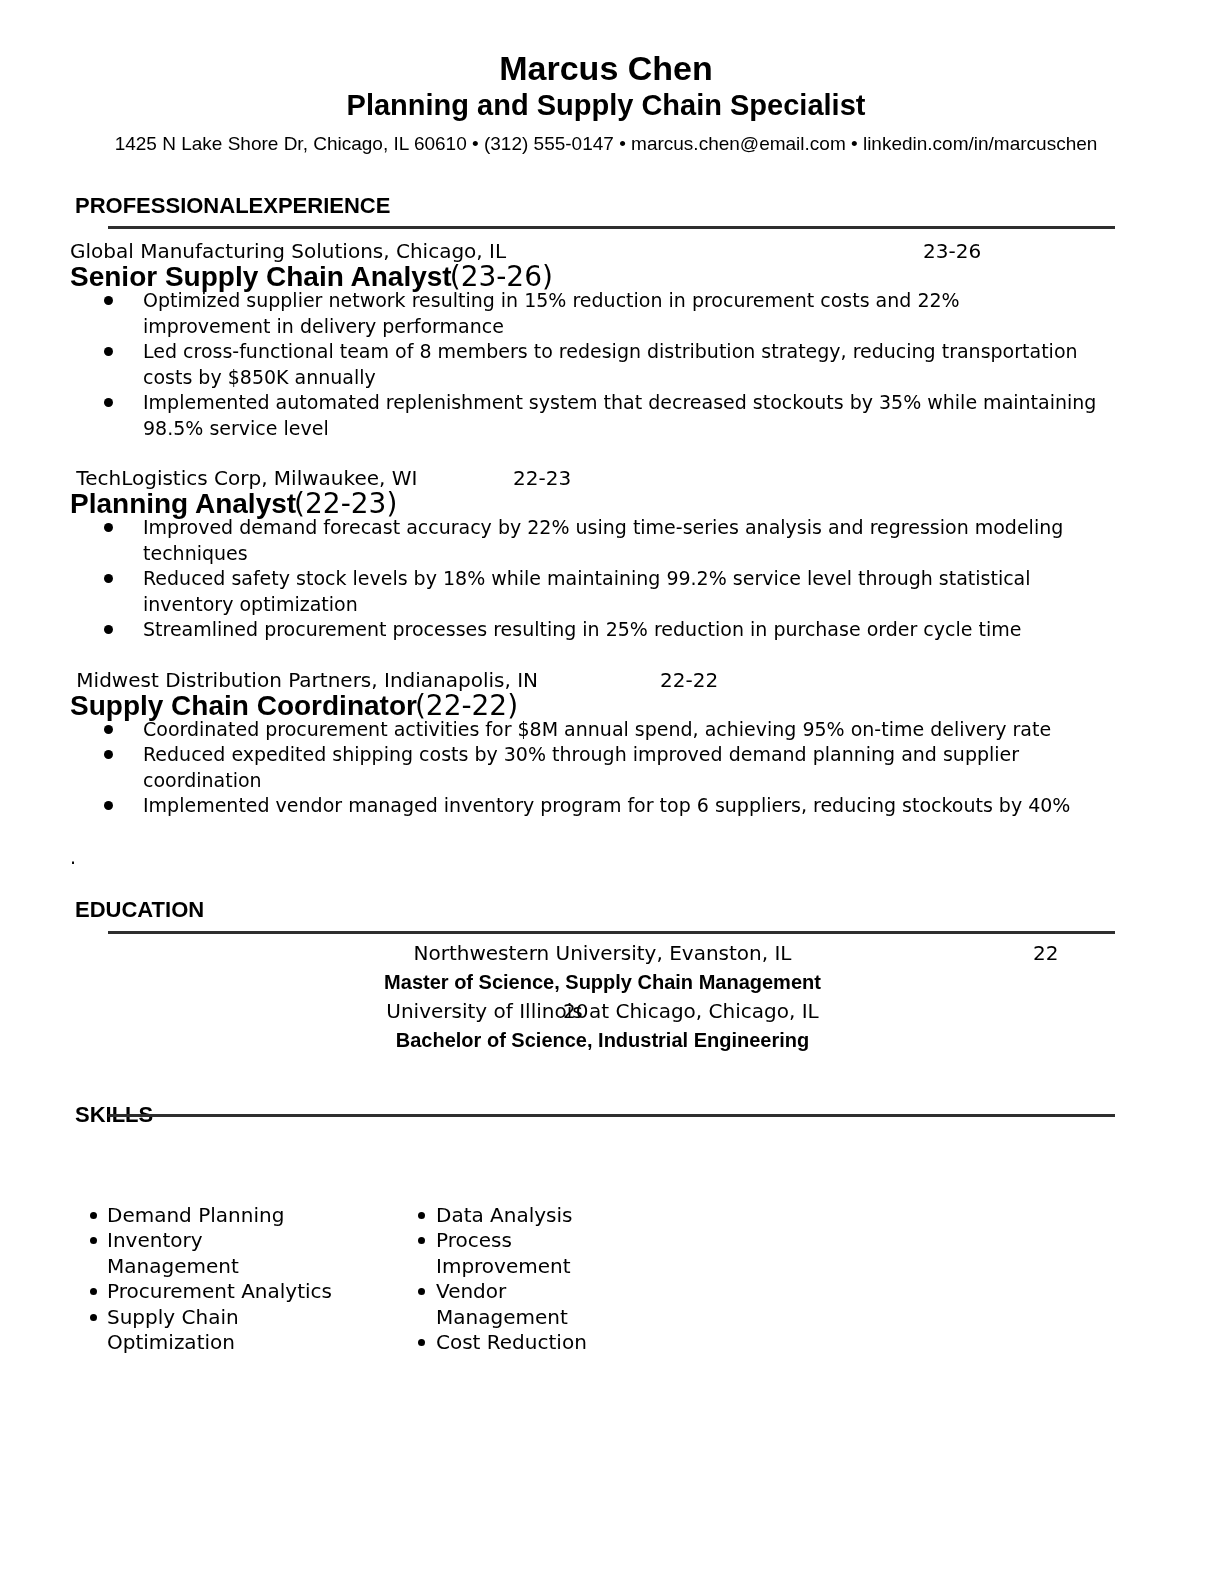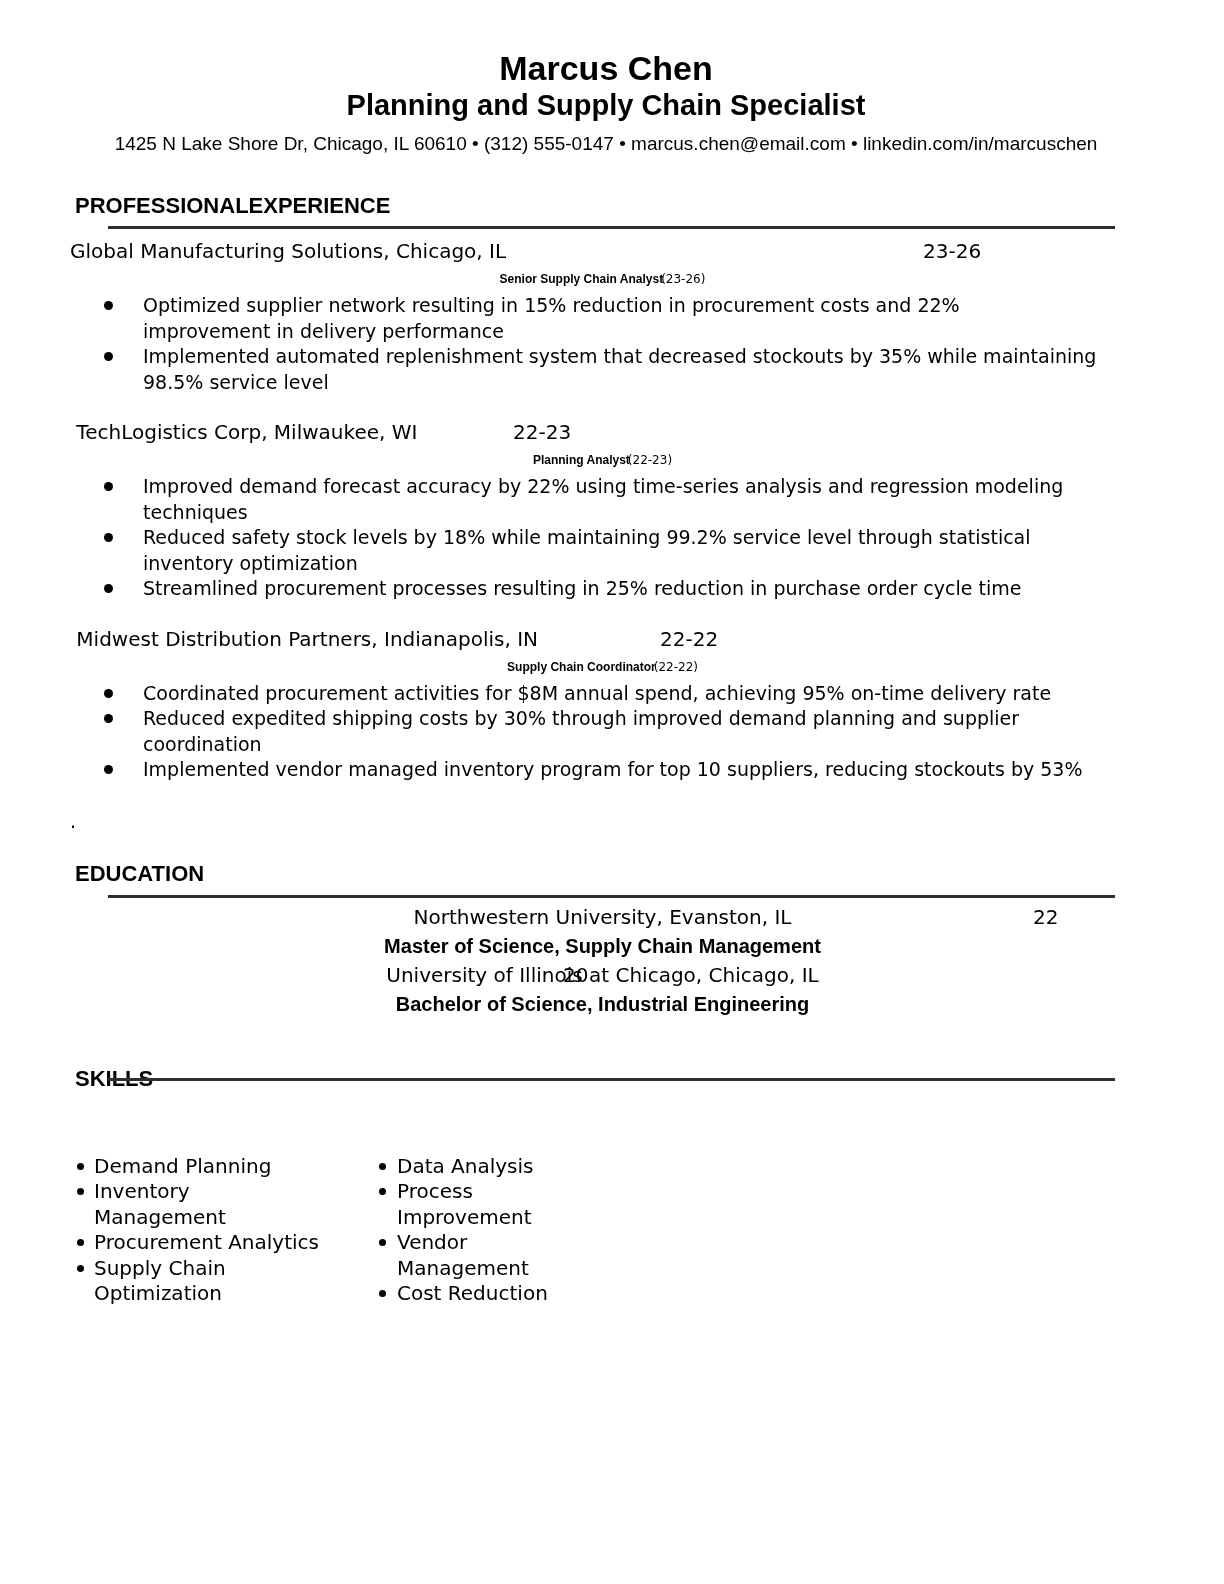--- a/index.html
+++ b/index.html
@@ -78,23 +78,22 @@
     white-space: pre;
   }
   .job-date {
     position: absolute;
     top: 0;
   }
   .job--0 .job-date { left: 853px; }
   .job--1 .job-date { left: 443px; }
   .job--2 .job-date { left: 590px; }
   .job-title-row {
-    font-size: 12px;
-    line-height: 27px;
-    text-align: center;
+    font-size: 28px;
+    line-height: 22px;
   }
   .job-title {
     font-family: "Liberation Sans", sans-serif;
     font-weight: bold;
   }
   .job-title-dates { margin-left: -2px; }
 
   ul.bullets {
     list-style: none;
     margin: 0;
@@ -142,21 +141,21 @@
     font-weight: bold;
   }
 
   
   .skills-cols {
     display: flex;
     margin-top: 59px;
   }
   ul.skills-col {
     list-style: none;
-    margin: 3px;
+    margin: 16px;
     padding: 0;
   }
   .skills-col--1 { width: 298px; }
   .skills-col--2 { margin-top: -3px; }
   .skills-col li {
     position: relative;
     padding-left: 21px;
     font-size: 20px;
     line-height: 25.5px;
     white-space: pre-line;
@@ -188,20 +187,22 @@
   <section>
     <h2 class="section-heading heading-experience"><span>PROFESSIONAL</span><span>EXPERIENCE</span></h2>
     <div class="rule rule--experience"></div>
 
     <article class="job job--0 job--first">
       <div class="job-company-row"><span class="job-company">Global Manufacturing Solutions, Chicago, IL</span><span class="job-date">23-26</span></div>
       <div class="job-title-row"><span class="job-title">Senior Supply Chain Analyst</span><span class="job-title-dates">(23-26)</span></div>
       <ul class="bullets">
         <li>Optimized supplier network resulting in 15% reduction in procurement costs and 22%
 improvement in delivery performance</li>
+        <li>Led cross-functional team of 8 members to redesign distribution strategy, reducing transportation
+costs by $850K annually</li>
         <li>Implemented automated replenishment system that decreased stockouts by 35% while maintaining
 98.5% service level</li>
       </ul>
     </article>
 
     <article class="job job--1">
       <div class="job-company-row"><span class="job-company"> TechLogistics Corp, Milwaukee, WI</span><span class="job-date">22-23</span></div>
       <div class="job-title-row"><span class="job-title">Planning Analyst</span><span class="job-title-dates">(22-23)</span></div>
       <ul class="bullets">
         <li>Improved demand forecast accuracy by 22% using time-series analysis and regression modeling
@@ -212,21 +213,21 @@
       </ul>
     </article>
 
     <article class="job job--2">
       <div class="job-company-row"><span class="job-company"> Midwest Distribution Partners, Indianapolis, IN</span><span class="job-date">22-22</span></div>
       <div class="job-title-row"><span class="job-title">Supply Chain Coordinator</span><span class="job-title-dates">(22-22)</span></div>
       <ul class="bullets">
         <li>Coordinated procurement activities for $8M annual spend, achieving 95% on-time delivery rate</li>
         <li>Reduced expedited shipping costs by 30% through improved demand planning and supplier
 coordination</li>
-        <li>Implemented vendor managed inventory program for top 10 suppliers, reducing stockouts by 53%</li>
+        <li>Implemented vendor managed inventory program for top 6 suppliers, reducing stockouts by 40%</li>
       </ul>
     </article>
 
     <div class="stray-period">.</div>
   </section>
 
   <section>
     <h2 class="section-heading heading-education">EDUCATION</h2>
     <div class="rule rule--education"></div>
     <div class="edu-entries">

